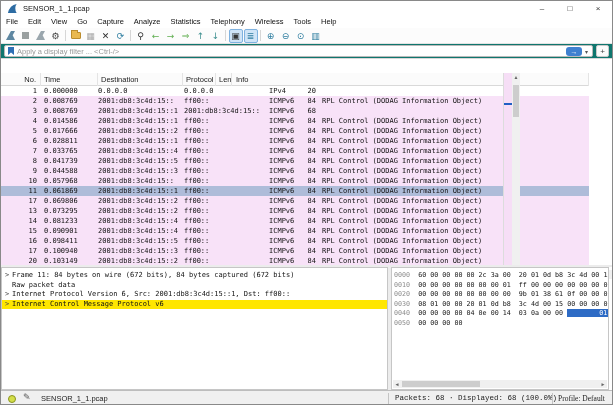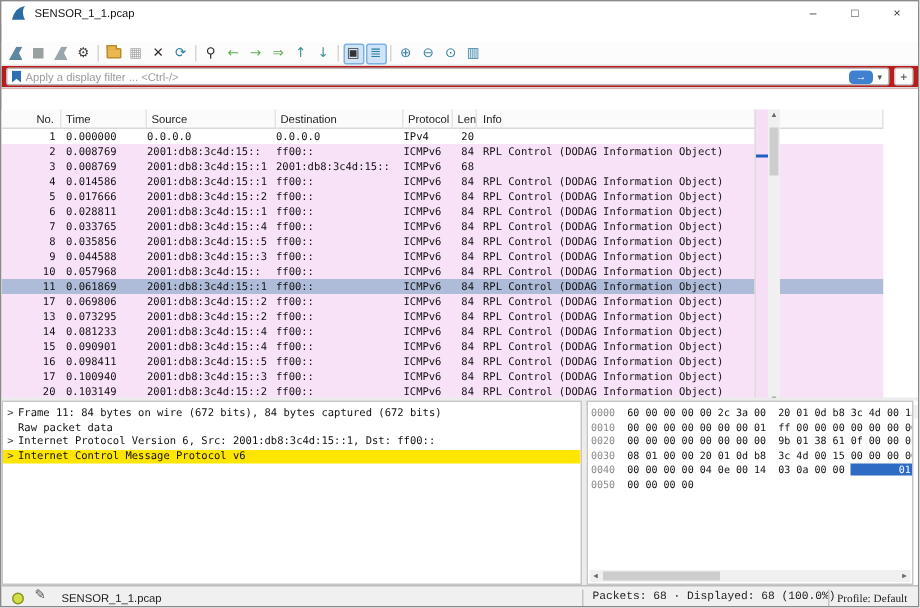--- a/index.html
+++ b/index.html
@@ -22,21 +22,21 @@
   #toolbar { position:absolute; left:0; top:27px; right:0; height:16px; background:#fcfcfc; border-bottom:1px solid #e3e3e3; display:flex; align-items:center; padding-left:2px; }
   .tbtn { width:14px; height:14px; display:flex; align-items:center; justify-content:center; border-radius:2px; margin:0 0.5px; }
   .tbtn.toggled { background:#cfe4f7; border:1px solid #7fb2e0; }
   .tbtn .glyph { font-family:"DejaVu Sans", sans-serif; font-size:9px; line-height:14px; }
   .i-fin { width:9px; height:9px; clip-path:polygon(0 100%, 55% 0, 100% 0, 74% 48%, 100% 100%); }
   .i-sq { width:7px; height:7px; }
   .i-folder { width:10px; height:7px; background:#e9b84e; border:1px solid #bb8c2c; border-radius:1px; position:relative; }
   .i-folder::before { content:""; position:absolute; left:-1px; top:-3px; width:5px; height:2px; background:#e9b84e; border:1px solid #bb8c2c; border-bottom:none; }
   .tsep { width:1px; height:11px; background:#d6d6d6; margin:0 2px; }
   
-  #filterbar { position:absolute; left:0; top:43px; right:0; height:15px; background:#b91c1c; display:flex; align-items:center; padding:0 3px; border-bottom:1px solid #d8d8d8; }
+  #filterbar { position:absolute; left:0; top:43px; right:0; height:15px; background:#0f766e; display:flex; align-items:center; padding:0 3px; border-bottom:1px solid #d8d8d8; }
   #filterinput { flex:1; height:12px; background:#fff; border:1px solid #b9b9b9; border-radius:2px; display:flex; align-items:center; padding:0 2px; }
   .bookmark { width:6px; height:8px; background:#2f6fb5; clip-path:polygon(0 0,100% 0,100% 100%,50% 68%,0 100%); margin:0 3px 0 1px; }
   .filterph { font-size:7.5px; color:#9a9a9a; flex:1; white-space:nowrap; overflow:hidden; }
   .applybtn { width:16px; height:9px; background:#3f80d0; border-radius:3px; color:#fff; font-size:7px; line-height:9px; text-align:center; margin-right:1px; }
   .applycaret { font-size:6px; color:#555; margin:0 2px; }
   .plusbtn { width:13px; height:12px; border:1px solid #c9c9c9; border-radius:2px; background:#fbfbfb; font-size:8px; color:#444; text-align:center; line-height:11px; margin-left:3px; }
   
   #plist { position:absolute; left:0; top:72px; width:519px; height:206px; background:#fff; }
   #pheader { position:absolute; left:0; top:0; width:588px; height:13px; background:#fbfbfb; border-bottom:1px solid #d9d9d9; display:flex; font-size:7.5px; color:#222; }
   .hcell { height:13px; line-height:13px; border-right:1px solid #e4e4e4; overflow:hidden; white-space:nowrap; padding-left:3px; }
@@ -95,20 +95,33 @@
       <path d="M1 11 Q3 2 10.5 1 Q7.5 5 10.5 11 Z" fill="#2d6ca3"></path>
     </svg>
     <span class="title">SENSOR_1_1.pcap</span>
     <div class="winbtns">
       <span class="winbtn">–</span>
       <span class="winbtn">□</span>
       <span class="winbtn">×</span>
     </div>
   </div>
 
+  <div id="menubar">
+      <span class="menuitem">File</span>
+      <span class="menuitem">Edit</span>
+      <span class="menuitem">View</span>
+      <span class="menuitem">Go</span>
+      <span class="menuitem">Capture</span>
+      <span class="menuitem">Analyze</span>
+      <span class="menuitem">Statistics</span>
+      <span class="menuitem">Telephony</span>
+      <span class="menuitem">Wireless</span>
+      <span class="menuitem">Tools</span>
+      <span class="menuitem">Help</span>
+    </div>
 
   <div id="toolbar">
       <span class="tbtn">
         <span class="i-fin" style="background: rgb(94, 135, 161);"></span>
       </span>
       <span class="tbtn">
         <span class="i-sq" style="background: rgb(154, 160, 160);"></span>
       </span>
       <span class="tbtn">
         <span class="i-fin" style="background: rgb(154, 166, 173);"></span>
@@ -177,21 +190,20 @@
       <span class="applybtn">→</span>
       <span class="applycaret">▾</span>
     </div>
     <span class="plusbtn">+</span>
   </div>
 
   <div id="plist">
     <div id="pheader">
         <span class="hcell c0">No.</span>
         <span class="hcell c1">Time</span>
-        <span class="hcell c2">Source</span>
         <span class="hcell c3">Destination</span>
         <span class="hcell c4">Protocol</span>
         <span class="hcell c5">Length</span>
         <span class="hcell c6">Info</span>
       </div>
     <div id="prows">
         <div class="prow" style="background: rgb(255, 255, 255);">
           <span class="pcell c0">1</span>
           <span class="pcell c1">0.000000</span>
           <span class="pcell c2">0.0.0.0</span>
@@ -248,21 +260,21 @@
           <span class="pcell c0">7</span>
           <span class="pcell c1">0.033765</span>
           <span class="pcell c2">2001:db8:3c4d:15::4</span>
           <span class="pcell c3">ff00::</span>
           <span class="pcell c4">ICMPv6</span>
           <span class="pcell c5">84</span>
           <span class="pcell c6">RPL Control (DODAG Information Object)</span>
         </div>
         <div class="prow" style="background: rgb(248, 226, 248);">
           <span class="pcell c0">8</span>
-          <span class="pcell c1">0.035856</span>
+          <span class="pcell c1">0.041739</span>
           <span class="pcell c2">2001:db8:3c4d:15::5</span>
           <span class="pcell c3">ff00::</span>
           <span class="pcell c4">ICMPv6</span>
           <span class="pcell c5">84</span>
           <span class="pcell c6">RPL Control (DODAG Information Object)</span>
         </div>
         <div class="prow" style="background: rgb(248, 226, 248);">
           <span class="pcell c0">9</span>
           <span class="pcell c1">0.044588</span>
           <span class="pcell c2">2001:db8:3c4d:15::3</span>

